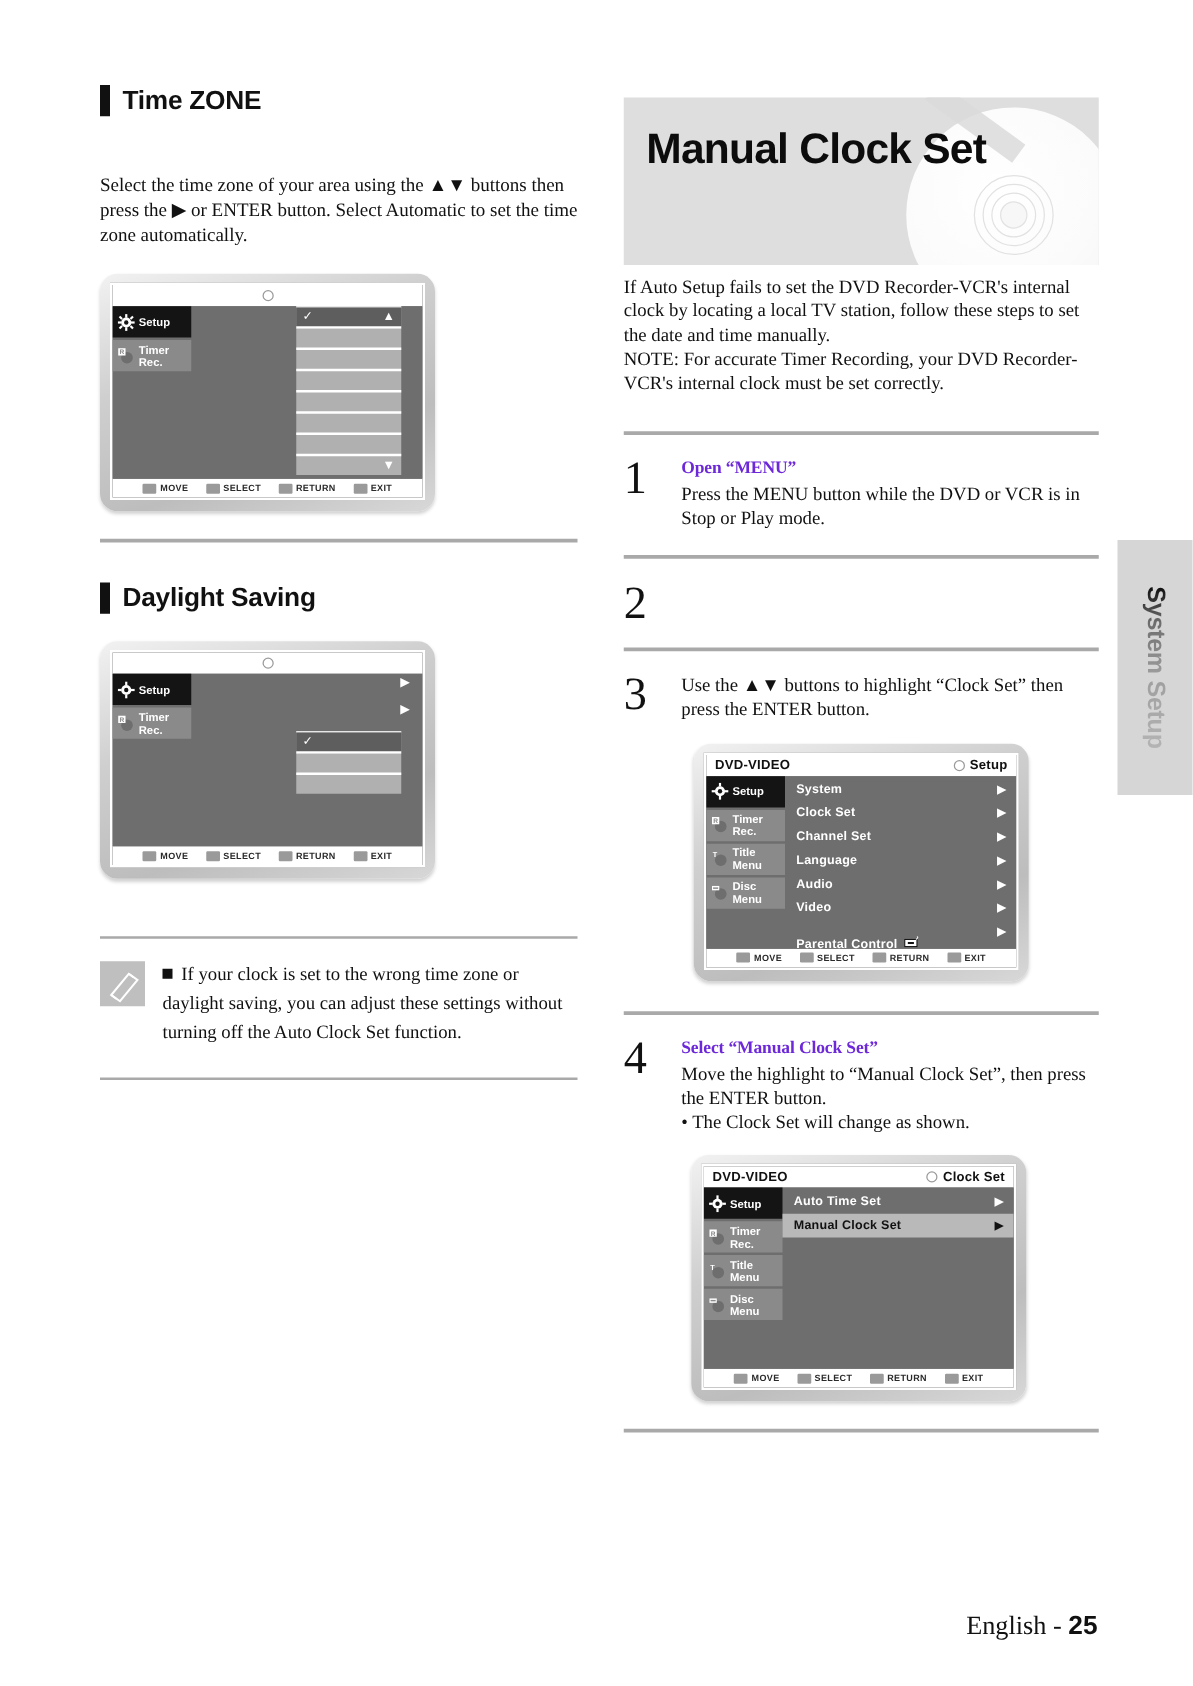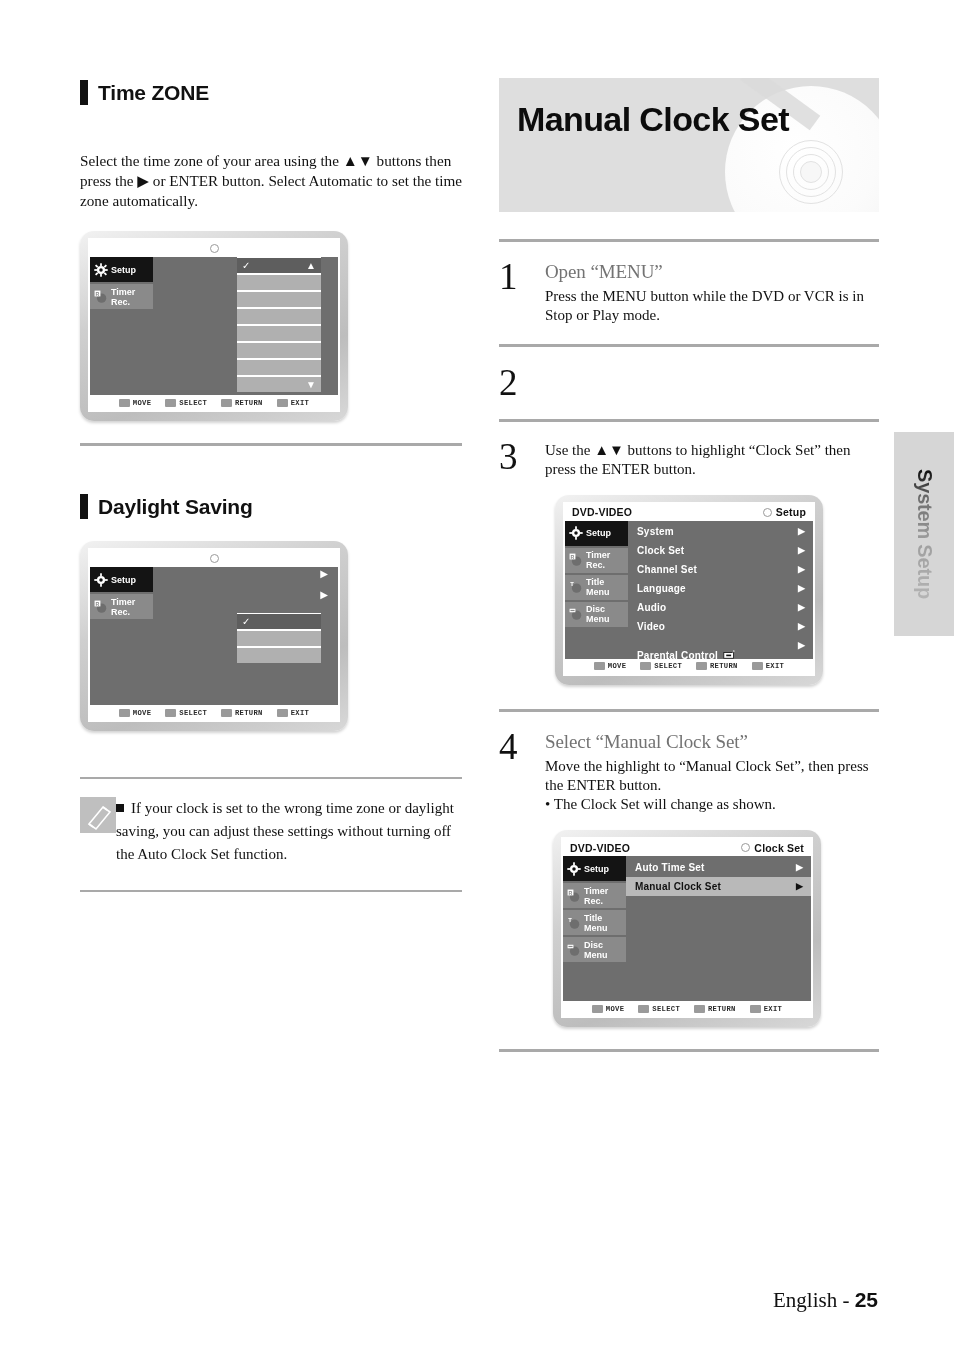--- a/index.html
+++ b/index.html
@@ -16,21 +16,21 @@
   }
   .page {
     position: absolute;
     inset: 0;
   }
 
   
   .col-left {
     position: absolute;
     left: 80px;
-    top: 80px;
+    top: 68px;
     width: 382px;
   }
   .col-right {
     position: absolute;
     left: 499px;
     top: 78px;
     width: 380px;
   }
 
   
@@ -164,21 +164,21 @@
   }
   .menu-row.hl { background: #b9b9b9; color: #111; }
   .menu-row .tri { font-size: 9px; line-height: 1; }
   .osd-foot {
     background: #ffffff;
     height: 15px;
     display: flex;
     align-items: center;
     justify-content: center;
     gap: 14px;
-    font-family: Liberation Mono, monospace;
+    font-family: Liberation Sans, sans-serif;
     font-weight: bold;
     font-size: 7.2px;
     color: #2a2a2a;
     letter-spacing: 0.3px;
   }
   .foot-item { display: flex; align-items: center; gap: 3px; }
   .foot-key {
     width: 11px; height: 8px;
     background: #9a9a9a;
     border-radius: 1px;
@@ -282,37 +282,38 @@
     font-size: 37px;
     line-height: 0.95;
     color: #111;
     width: 34px;
     flex: 0 0 34px;
     text-align: left;
   }
   .step-body { flex: 1; padding-top: 2px; }
   .step-title {
     font-family: "Liberation Serif", serif;
-    font-weight: normal;
-    font-size: 19px;
-    color: #737373;
+    font-weight: bold;
+    font-size: 14px;
+    color: #6d28d9;
     margin: 0 0 4px 0;
     letter-spacing: -0.1px;
   }
   .step-text {
     font-family: "Liberation Serif", serif;
     font-size: 15px;
     line-height: 1.28;
     color: #111;
     margin: 0;
   }
 
   
   .note {
     display: flex;
+    gap: 14px;
     align-items: flex-start;
   }
   .note-ic {
     width: 36px; height: 36px;
     flex: 0 0 36px;
     background: #bfbfbf;
     position: relative;
   }
   .note-body {
     flex: 1;
@@ -463,21 +464,21 @@
           <span class="foot-item">
               <span class="foot-key"></span>
               <span>EXIT</span>
             </span>
         </div>
       </div>
     </div>
 
     <div class="hr" style="margin-top:22px;"></div>
 
-    <div class="sec-head" style="margin-top:48px;">
+    <div class="sec-head" style="margin-top:32px;">
       <span class="bar"></span>
       <span class="txt">Daylight Saving</span>
     </div>
 
 
     <div class="tv" style="margin-top:22px; width:252px;">
       <div class="tv-inner">
         <div class="osd-title">
           <span></span>
           <span class="right" style="margin:0 auto;">
@@ -575,20 +576,22 @@
       <div class="disc">
         <span class="sheen"></span>
         <span class="r1"></span>
         <span class="r2"></span>
         <span class="r3"></span>
         <span class="hole"></span>
       </div>
       <div class="chap-title">Manual Clock Set</div>
     </div>
 
+    <p class="intro" style="white-space:pre-line;">If Auto Setup fails to set the DVD Recorder-VCR's internal clock by locating a local TV station, follow these steps to set the date and time manually.
+NOTE: For accurate Timer Recording, your DVD Recorder-VCR's internal clock must be set correctly.</p>
 
     <div class="hr" style="margin-top:27px;"></div>
 
     <div class="step" style="margin-top:17px;">
       <div class="step-num">1</div>
       <div class="step-body">
         <div class="step-title">Open “MENU”</div>
         <div class="step-text">Press the MENU button while the DVD or VCR is in Stop or Play mode.</div>
       </div>
     </div>

